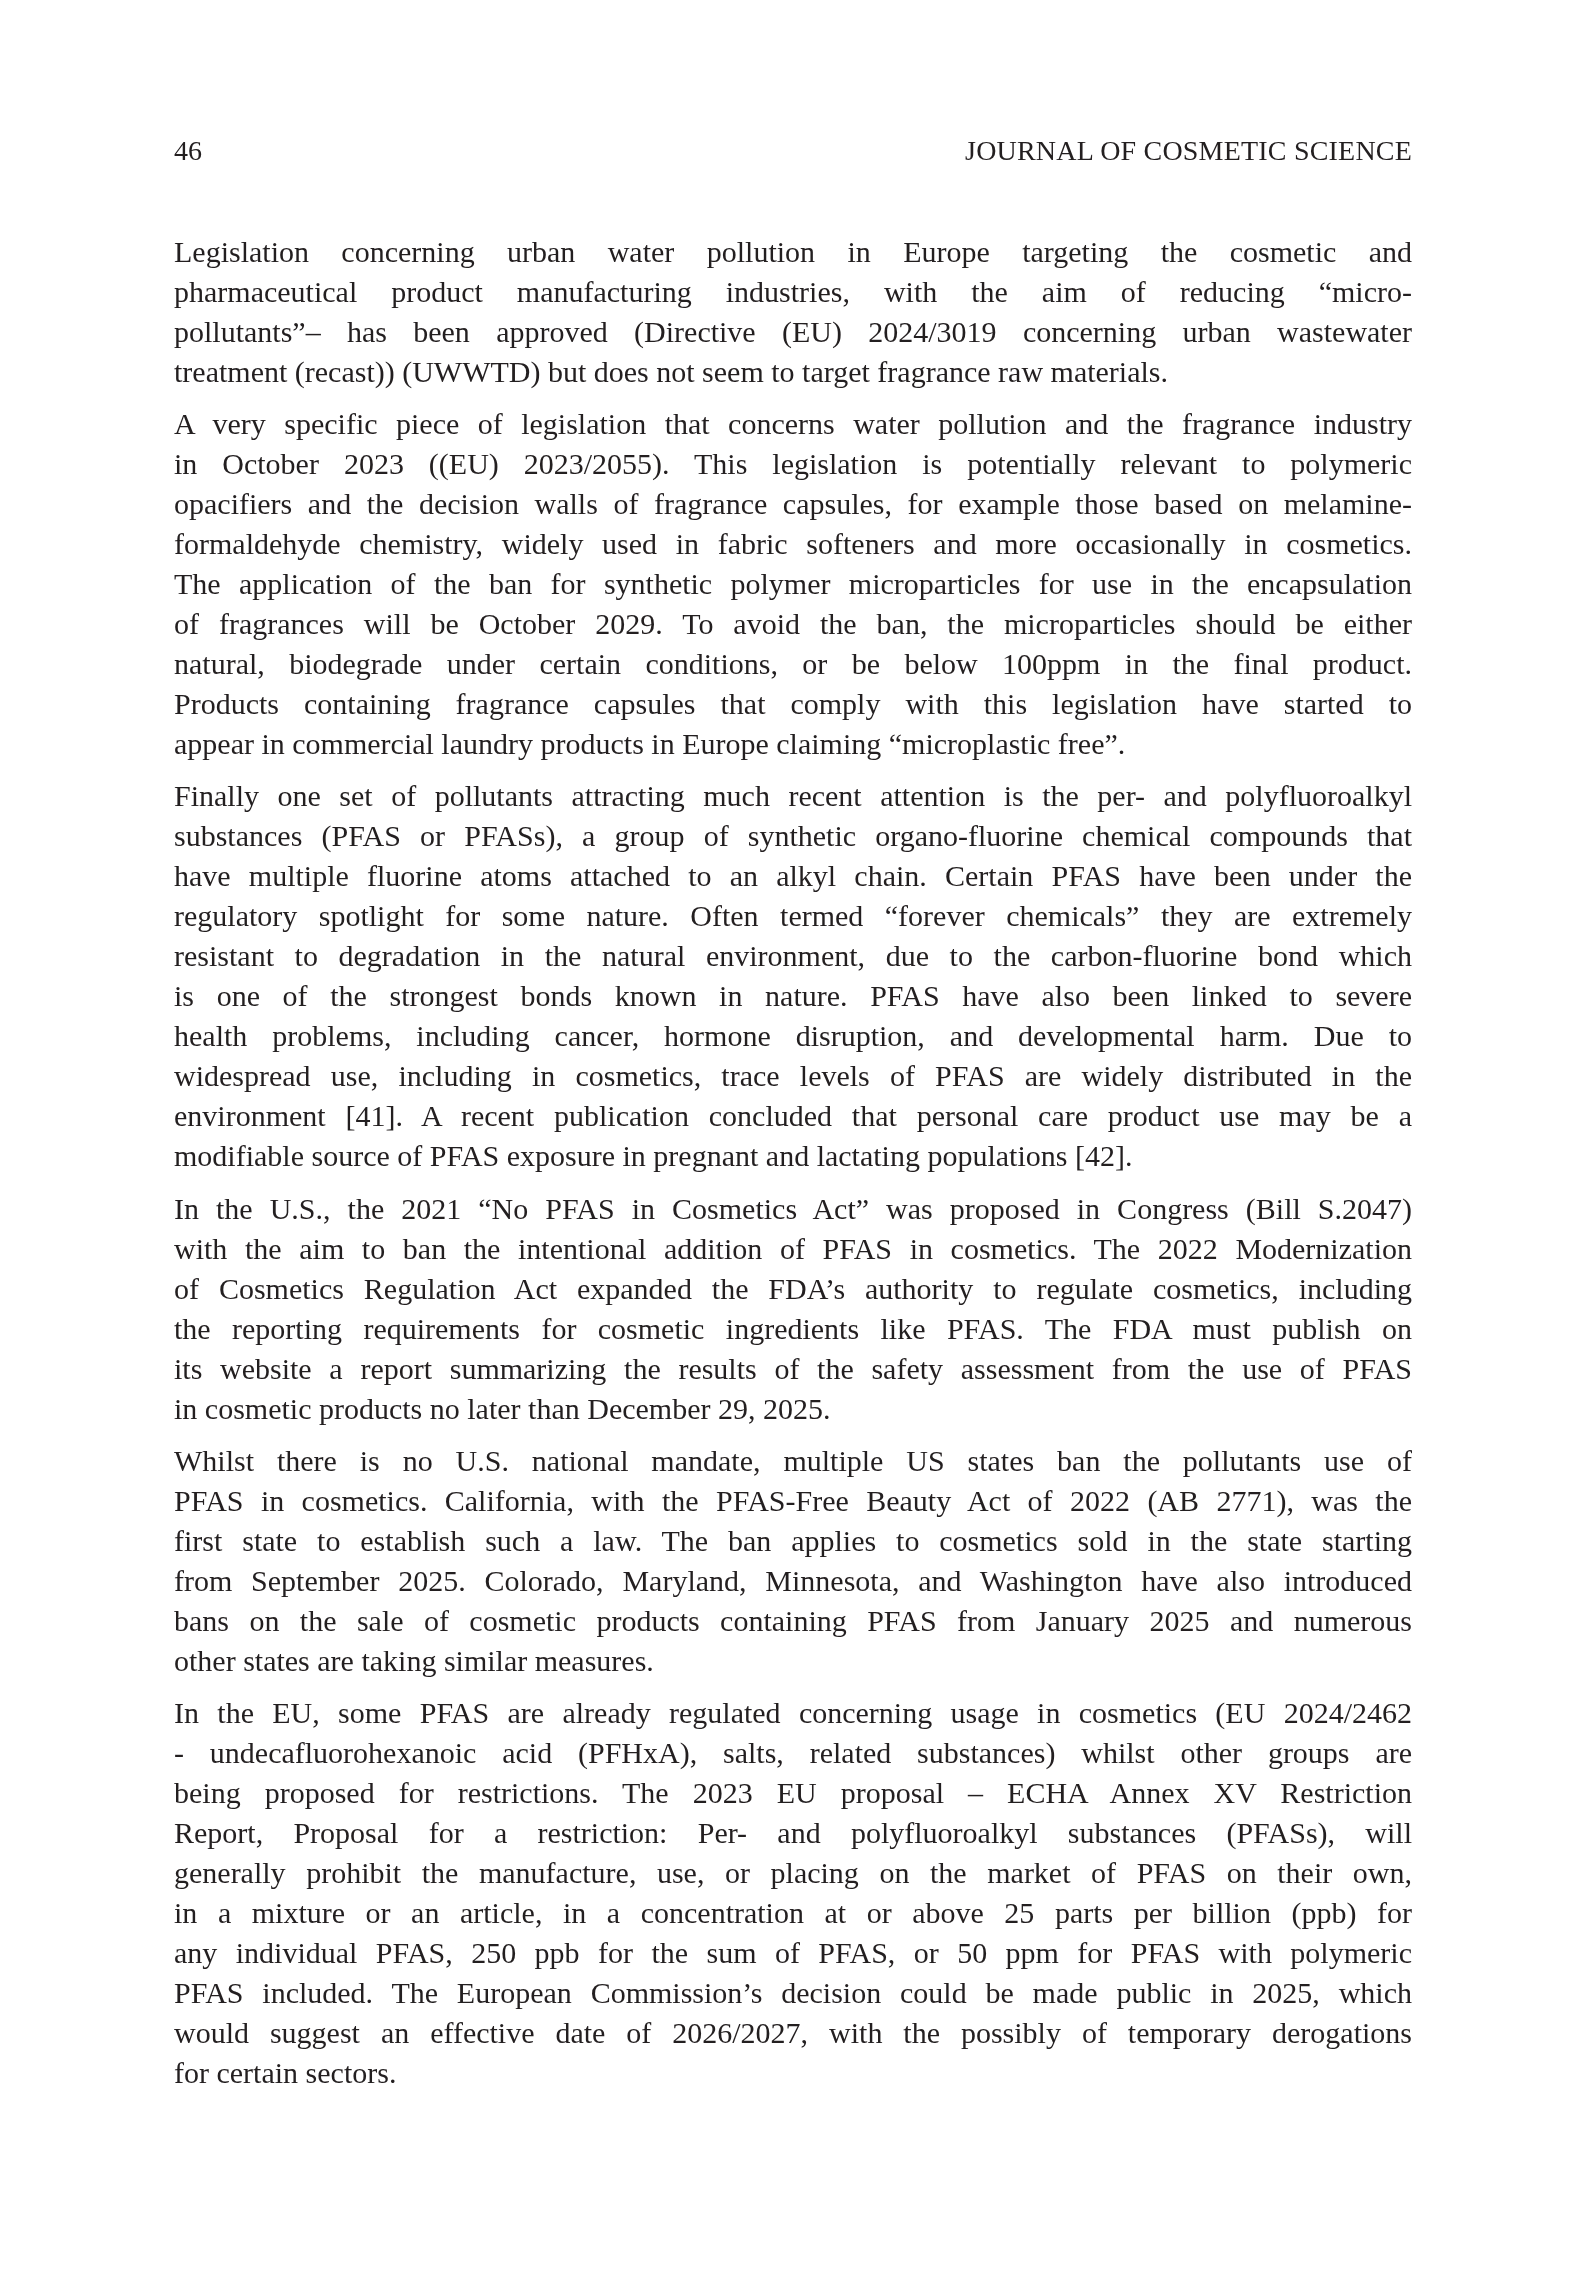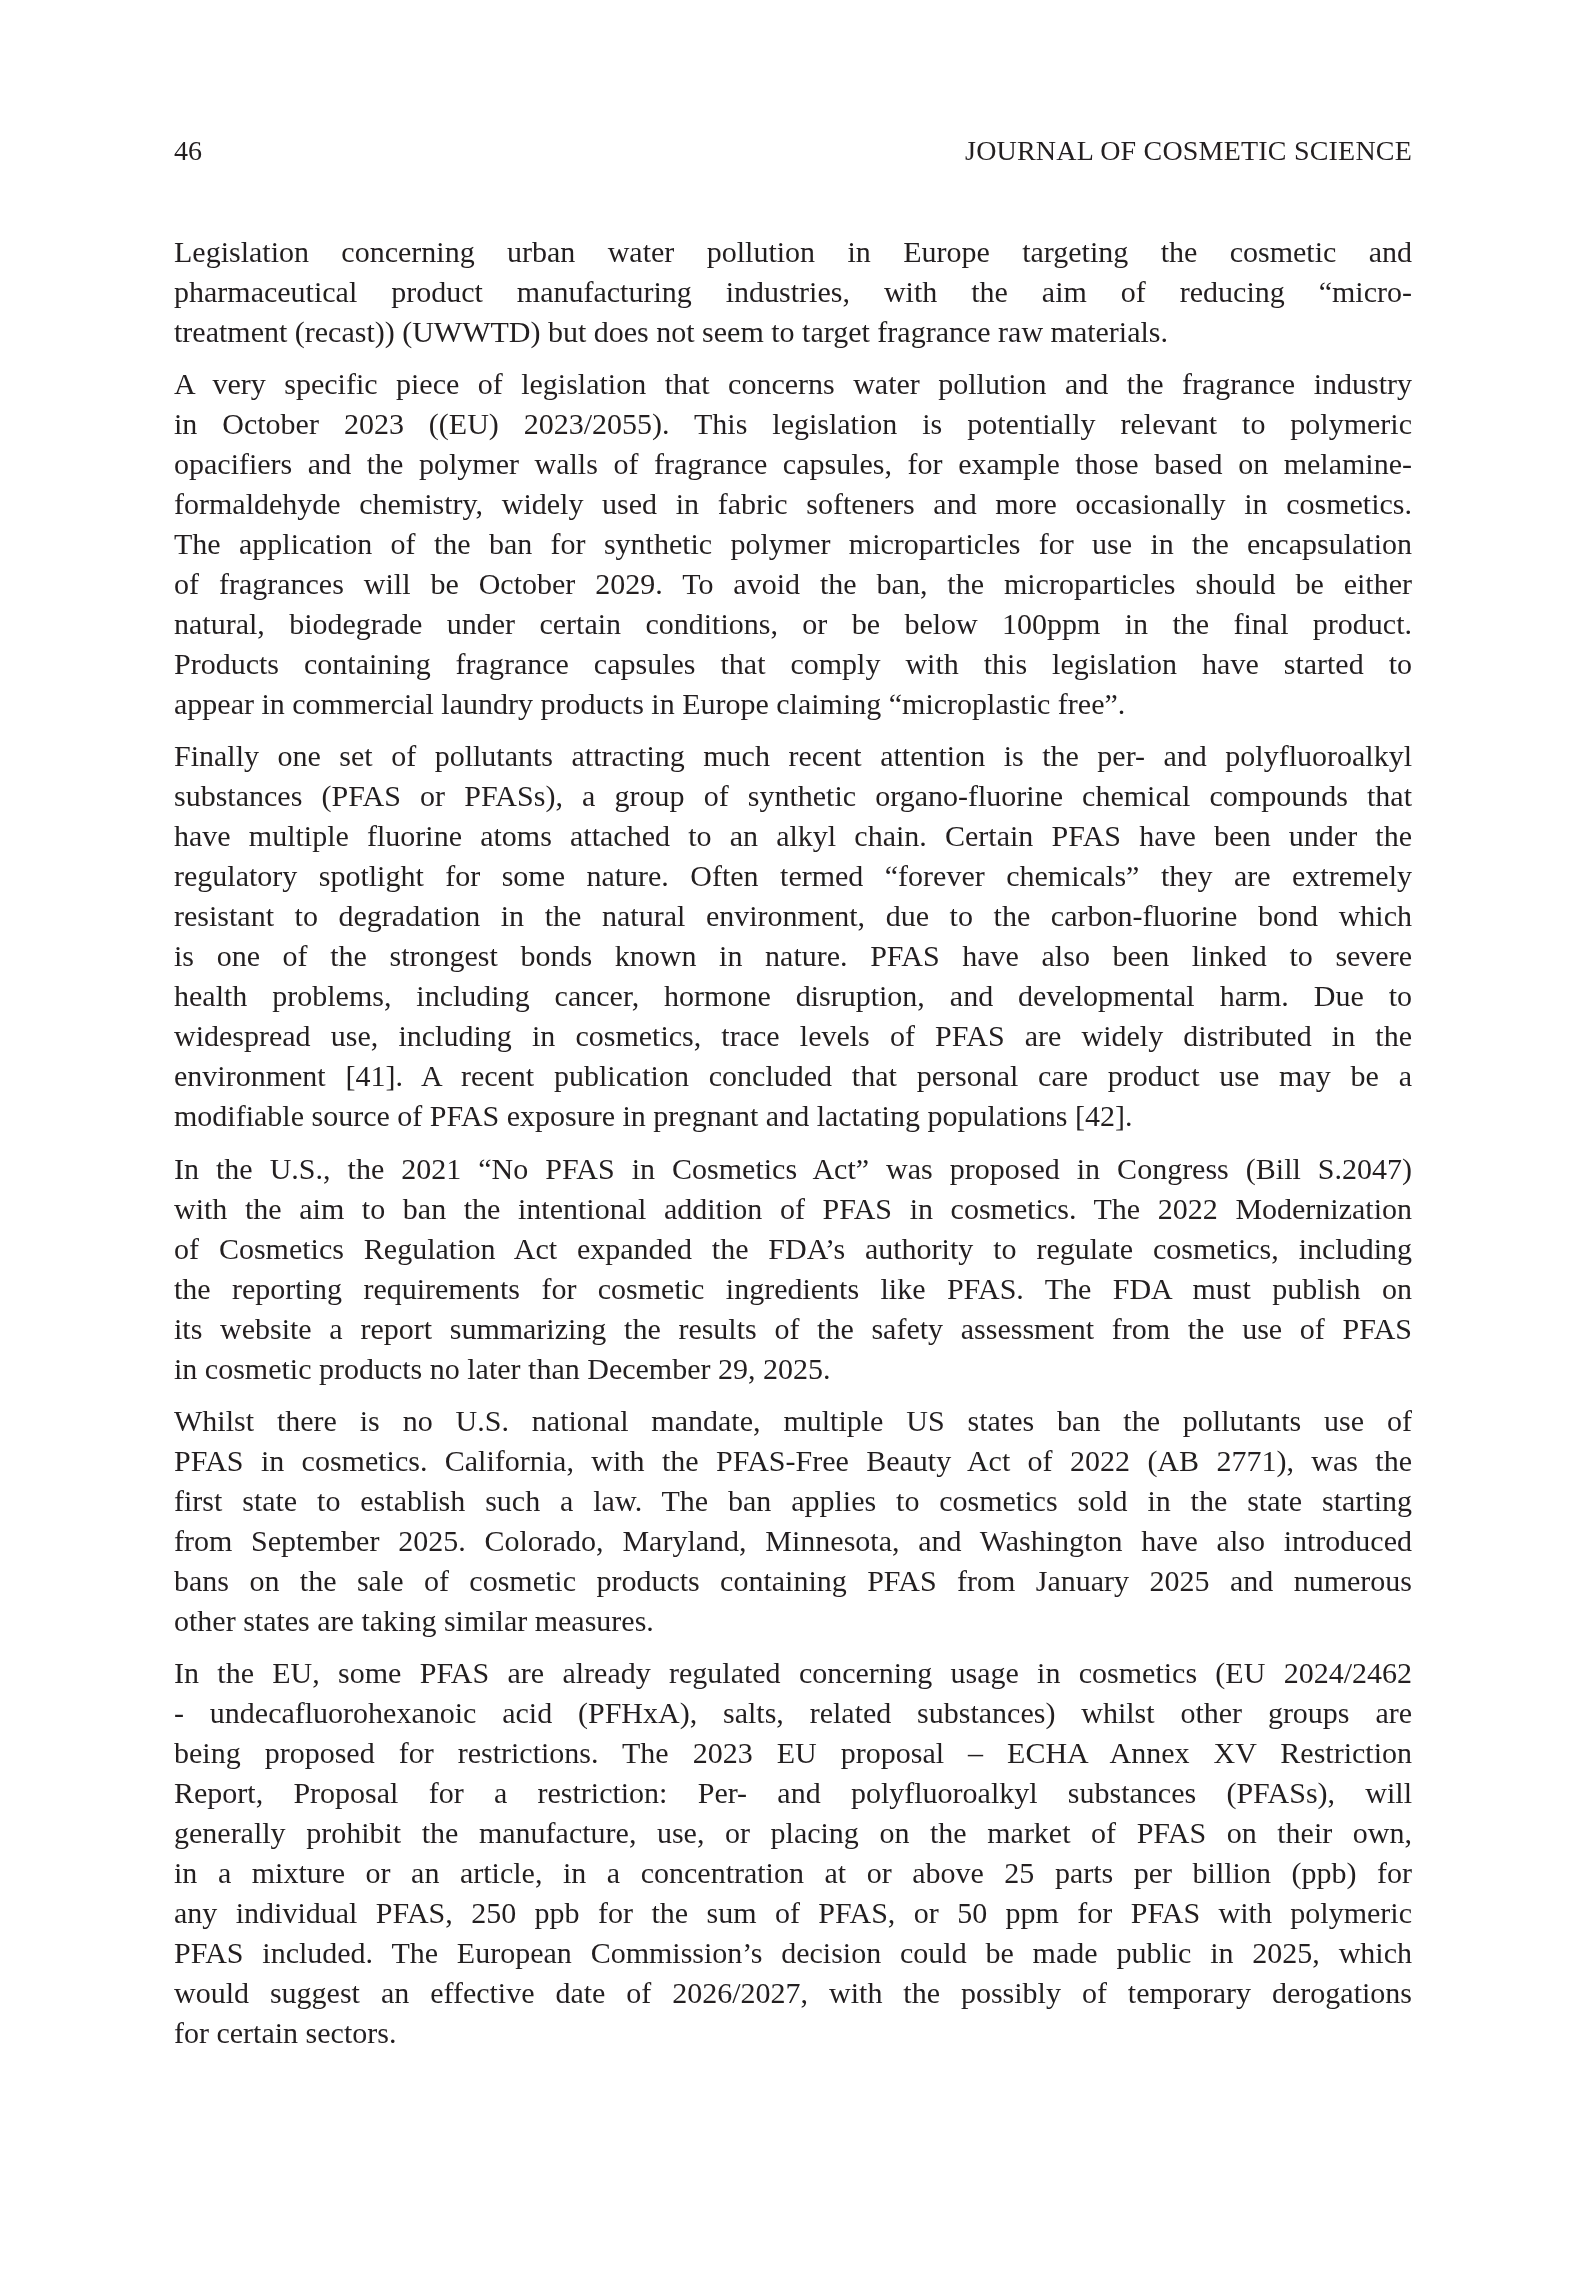--- a/index.html
+++ b/index.html
@@ -35,26 +35,27 @@
 
 <div class="header">
   <span class="page-number">46</span>
   <span class="running-title">JOURNAL OF COSMETIC SCIENCE</span>
 </div>
 
 <div class="body">
   <p class="para">
     <span class="line">Legislation concerning urban water pollution in Europe targeting the cosmetic and</span>
     <span class="line">pharmaceutical product manufacturing industries, with the aim of reducing “micro-</span>
+    <span class="line">pollutants”– has been approved (Directive (EU) 2024/3019 concerning urban wastewater</span>
     <span class="line last">treatment (recast)) (UWWTD) but does not seem to target fragrance raw materials.</span>
   </p>
   <p class="para">
     <span class="line">A very specific piece of legislation that concerns water pollution and the fragrance industry</span>
     <span class="line">in October 2023 ((EU) 2023/2055). This legislation is potentially relevant to polymeric</span>
-    <span class="line">opacifiers and the polymer walls of fragrance capsules, for example those based on melamine-</span>
+    <span class="line">opacifiers and the decision walls of fragrance capsules, for example those based on melamine-</span>
     <span class="line">formaldehyde chemistry, widely used in fabric softeners and more occasionally in cosmetics.</span>
     <span class="line">The application of the ban for synthetic polymer microparticles for use in the encapsulation</span>
     <span class="line">of fragrances will be October 2029. To avoid the ban, the microparticles should be either</span>
     <span class="line">natural, biodegrade under certain conditions, or be below 100ppm in the final product.</span>
     <span class="line">Products containing fragrance capsules that comply with this legislation have started to</span>
     <span class="line last">appear in commercial laundry products in Europe claiming “microplastic free”.</span>
   </p>
   <p class="para">
     <span class="line">Finally one set of pollutants attracting much recent attention is the per- and polyfluoroalkyl</span>
     <span class="line">substances (PFAS or PFASs), a group of synthetic organo-fluorine chemical compounds that</span>

